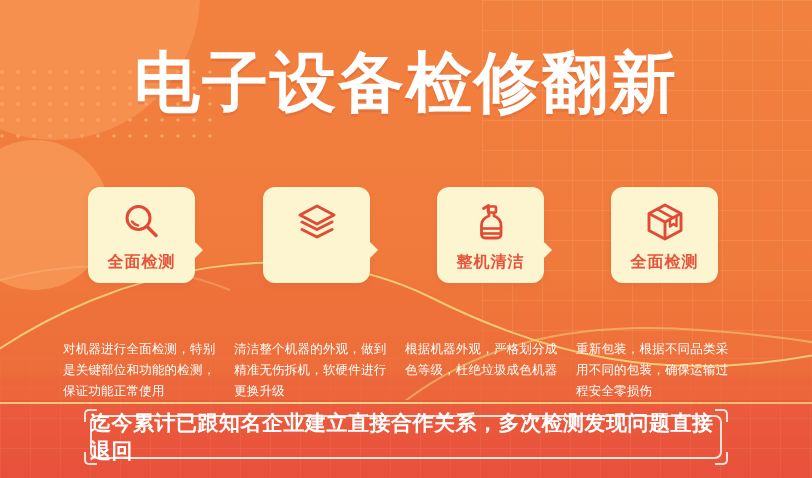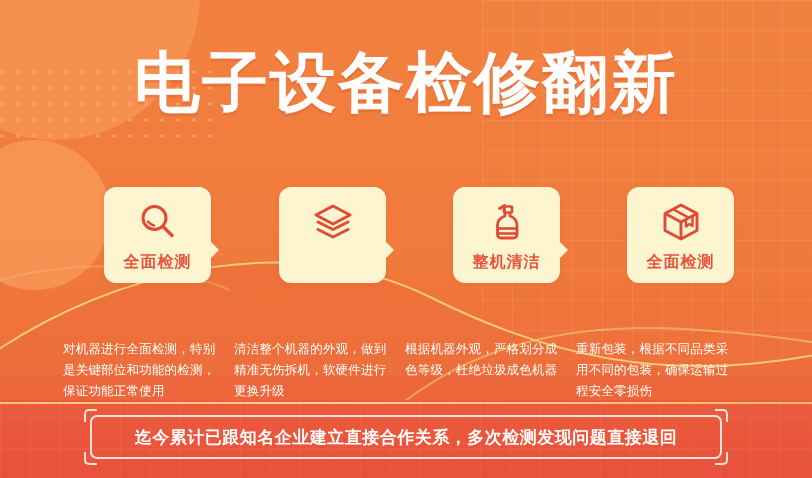--- a/index.html
+++ b/index.html
@@ -109,21 +109,21 @@
     color: #FFFFFF;
     letter-spacing: 2px;
     text-shadow: 0 3px 0 rgba(209,83,44,.28);
     font-family: "DejaVu Sans", "Liberation Sans", sans-serif;
   }
 
   
   .cards {
     position: absolute;
     top: 187px;
-    left: 104px;
+    left: 88px;
     width: 680px;
     height: 96px;
     z-index: 7;
   }
   .card {
     position: absolute;
     top: 0;
     width: 107px;
     height: 96px;
     background: #FCF5CF;
@@ -219,21 +219,21 @@
   .corner.tl { left: -6px;  top: -6px;    border-right: none; border-bottom: none; border-top-left-radius: 5px; }
   .corner.tr { right: -6px; top: -6px;    border-left: none;  border-bottom: none; border-top-right-radius: 5px; }
   .corner.bl { left: -6px;  bottom: -6px; border-right: none; border-top: none;    border-bottom-left-radius: 5px; }
   .corner.br { right: -6px; bottom: -6px; border-left: none;  border-top: none;    border-bottom-right-radius: 5px; }
   .banner-text {
     position: absolute;
     inset: 0;
     display: flex;
     align-items: center;
     justify-content: center;
-    font-size: 17px;
+    font-size: 21px;
     font-weight: bold;
     color: #FFFFFF;
     letter-spacing: .5px;
     font-family: "DejaVu Sans", "Liberation Sans", sans-serif;
   }
 </style>
 </head>
 <body>
 
 <div id="poster">

